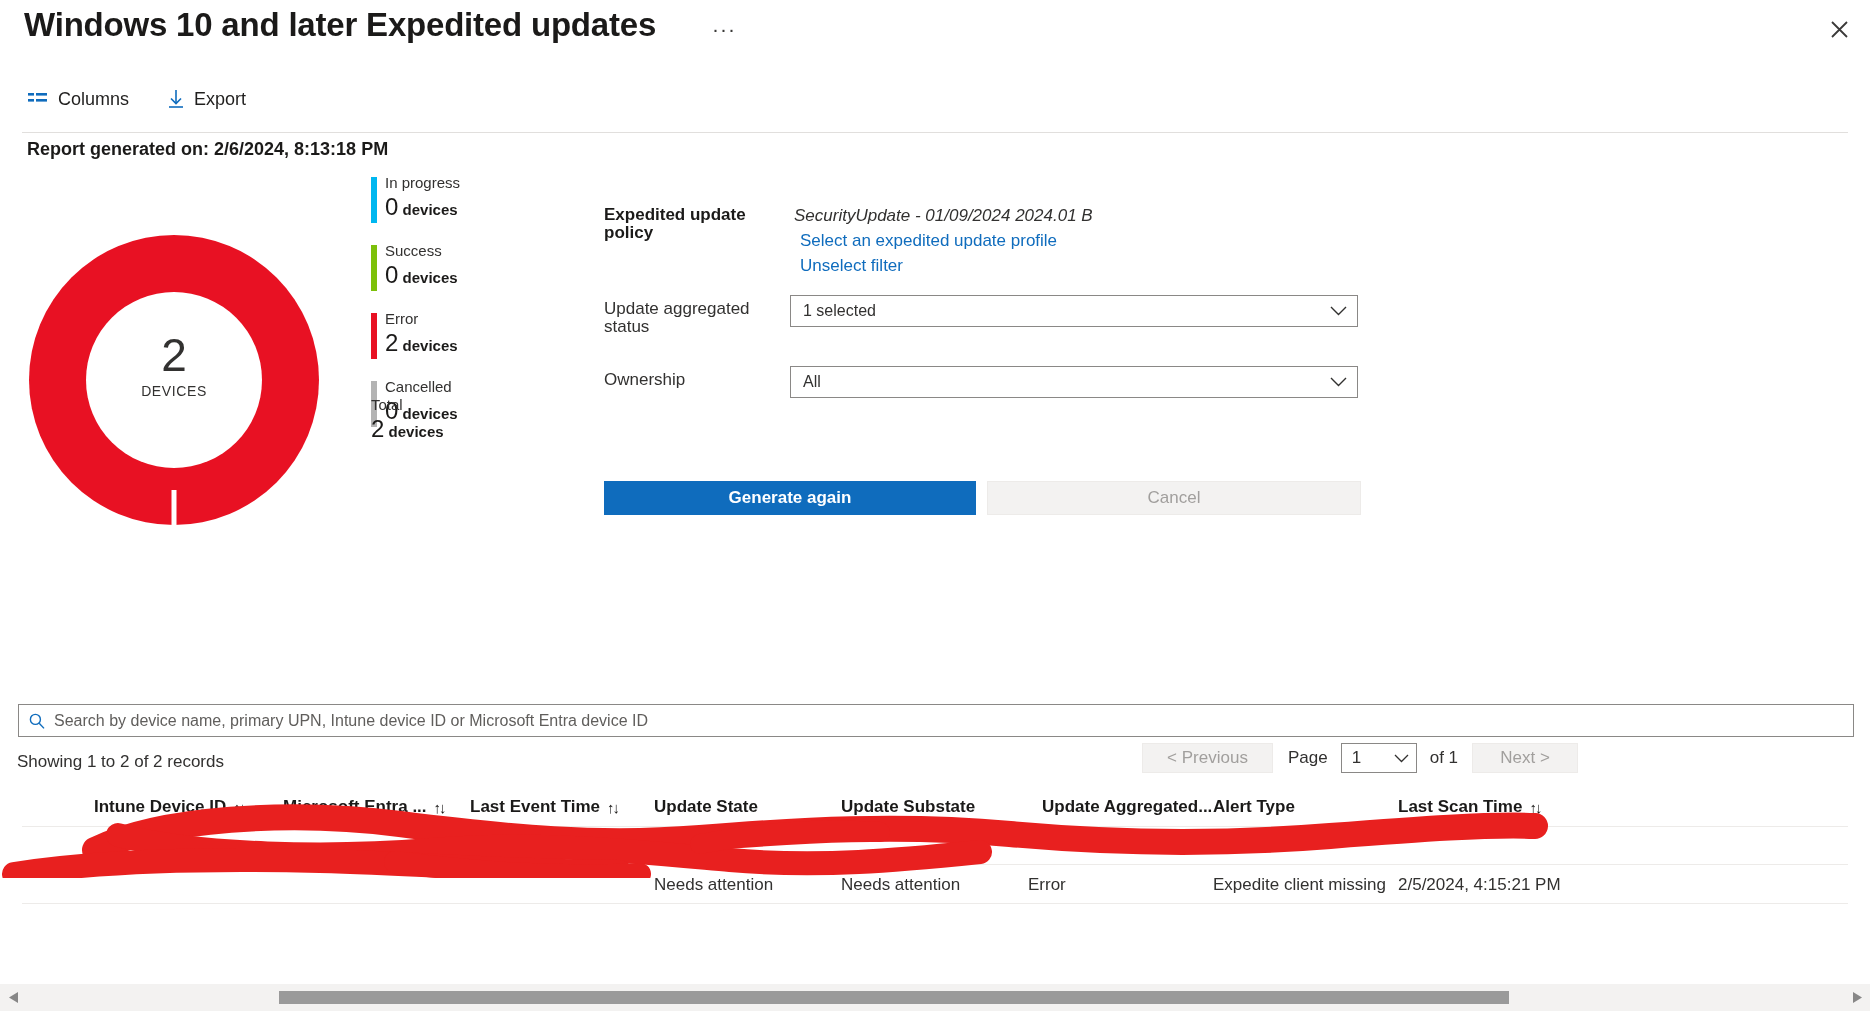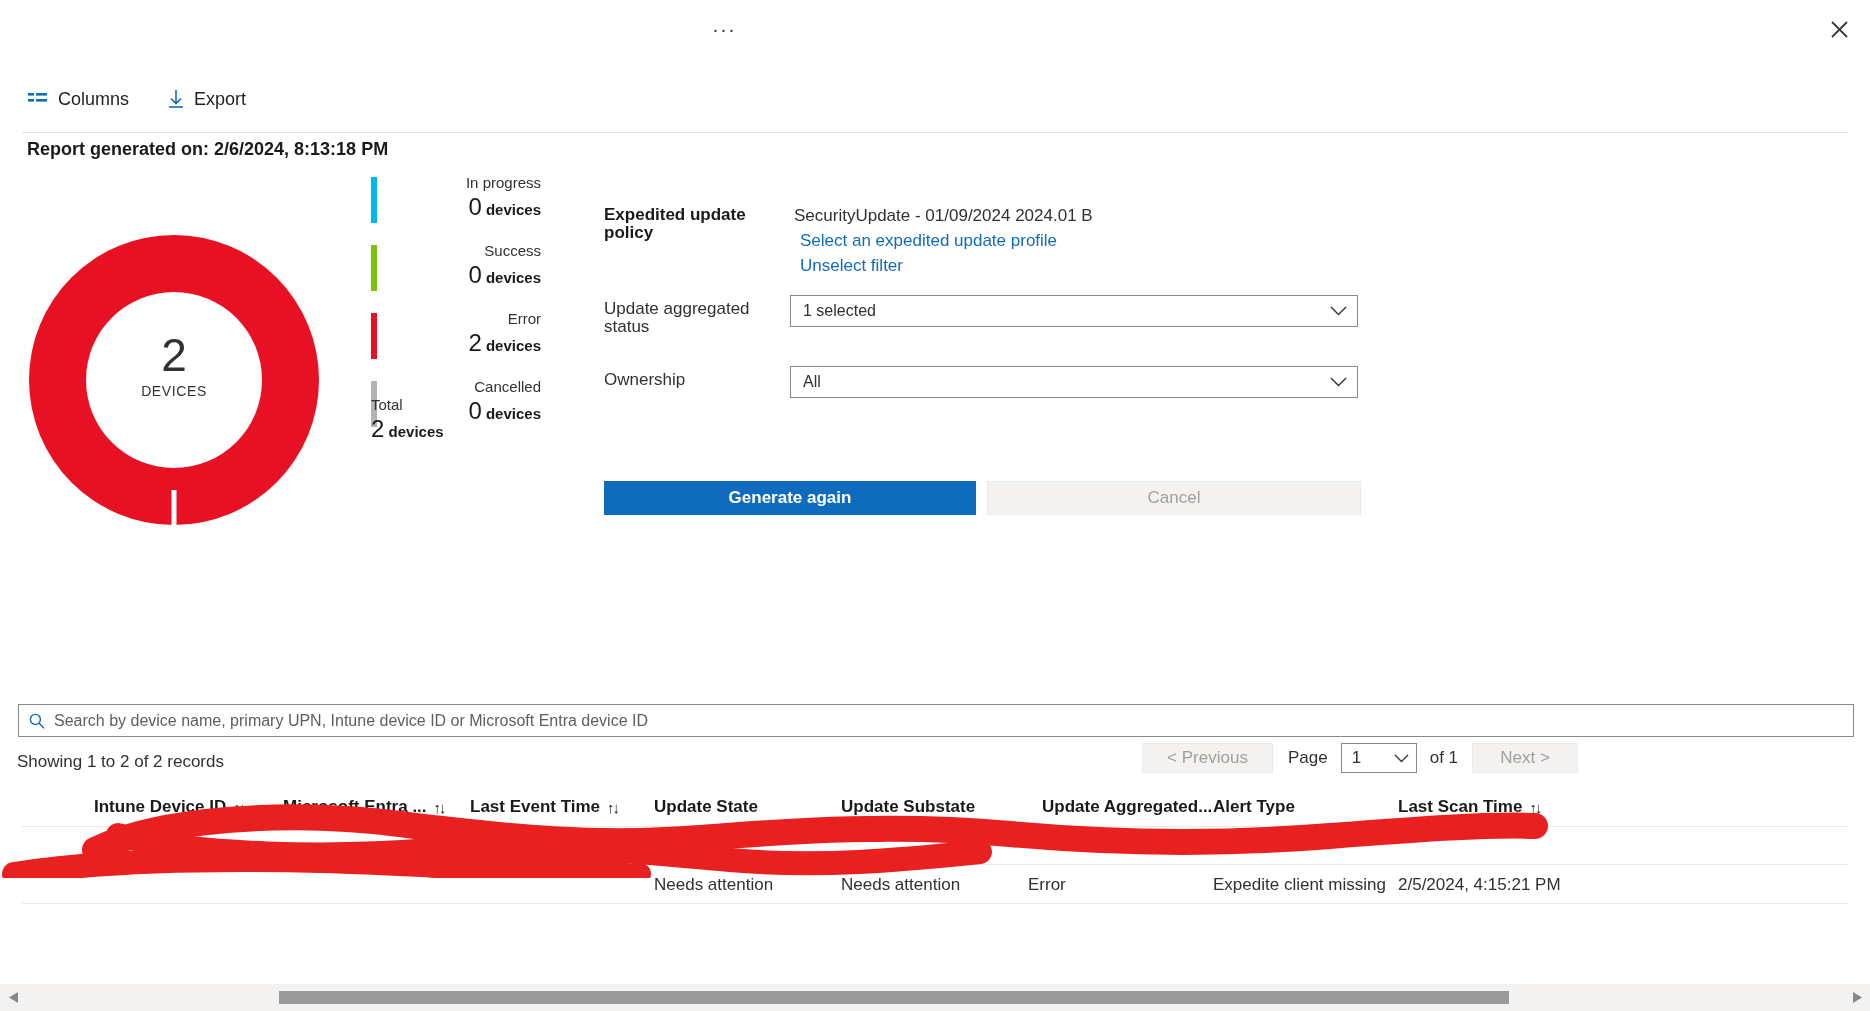--- a/index.html
+++ b/index.html
@@ -64,21 +64,21 @@
   .donut-center-num {
     position: absolute; left: 0; top: 97px; width: 312px; text-align: center;
     font-size: 46px; font-weight: 400; color: #323130; line-height: 1;
   }
   .donut-center-label {
     position: absolute; left: 0; top: 148px; width: 312px; text-align: center;
     font-size: 14px; letter-spacing: 0.6px; color: #323130;
   }
 
   
-  .legend { position: absolute; left: 371px; top: 174px; width: 170px; text-align: right; }
+  .legend { position: absolute; left: 371px; top: 174px; width: 170px; }
   .legend-item { position: relative; padding-left: 14px; margin-bottom: 17px; }
   .legend-bar {
     position: absolute; left: 0; top: 3px; width: 6px; height: 46px;
   }
   .legend-label { font-size: 15px; color: #323130; line-height: 18px; }
   .legend-value { font-size: 15px; color: #1b1a19; line-height: 30px; }
   .legend-value b { font-size: 24px; font-weight: 400; color:#1b1a19; }
   .legend-value span { font-weight: 700; font-size: 15px; }
   .legend-total { position: absolute; left: 371px; top: 396px; width: 180px; }
   .legend-total .legend-label { margin-bottom: 0; }
@@ -185,20 +185,21 @@
     position: absolute; left: 253px; top: 7px; width: 1230px; height: 13px;
     background: #9a9a9a; cursor: pointer;
   }
 </style>
 </head>
 <body>
 
 <div class="page">
 
   <div class="blade-header">
+    <div class="blade-title">Windows 10 and later Expedited updates</div>
     <div class="ellipsis-btn">···</div>
     <div class="close-btn">
       <svg width="17" height="17" viewBox="0 0 17 17" aria-hidden="true">
         <path d="M1 1 L16 16 M16 1 L1 16" stroke="#3b3a39" stroke-width="1.8" fill="none"></path>
       </svg>
     </div>
   </div>
 
   <div class="commandbar">
     <div class="cmd-item cmd-columns">
@@ -275,21 +276,21 @@
     <div class="legend-label">Total</div>
     <div class="legend-value">
       <b>2</b>
       <span>devices</span>
     </div>
   </div>
 
   <div class="form">
 
     <div class="flabel bold" style="left:0; top:8px; width:186px;">Expedited update policy</div>
-    <div class="fvalue" style="left:190px; top:8px;">SecurityUpdate - 01/09/2024 2024.01 B</div>
+    <div class="fvalue" style="left:190px; top:8px;font-style:italic;">SecurityUpdate - 01/09/2024 2024.01 B</div>
     <div class="flink" style="left:196px; top:33px;">Select an expedited update profile</div>
     <div class="flink" style="left:196px; top:58px;">Unselect filter</div>
 
     <div class="flabel" style="left:0; top:102px;">Update aggregated status</div>
     <div class="fdropdown" style="left:186px; top:97px;">
       <span>1 selected</span>
       <span class="chev">
         <svg width="17" height="10" viewBox="0 0 17 10" aria-hidden="true">
           <path d="M1 1 L8.5 8.5 L16 1" stroke="#323130" stroke-width="1.4" fill="none"></path>
         </svg>

